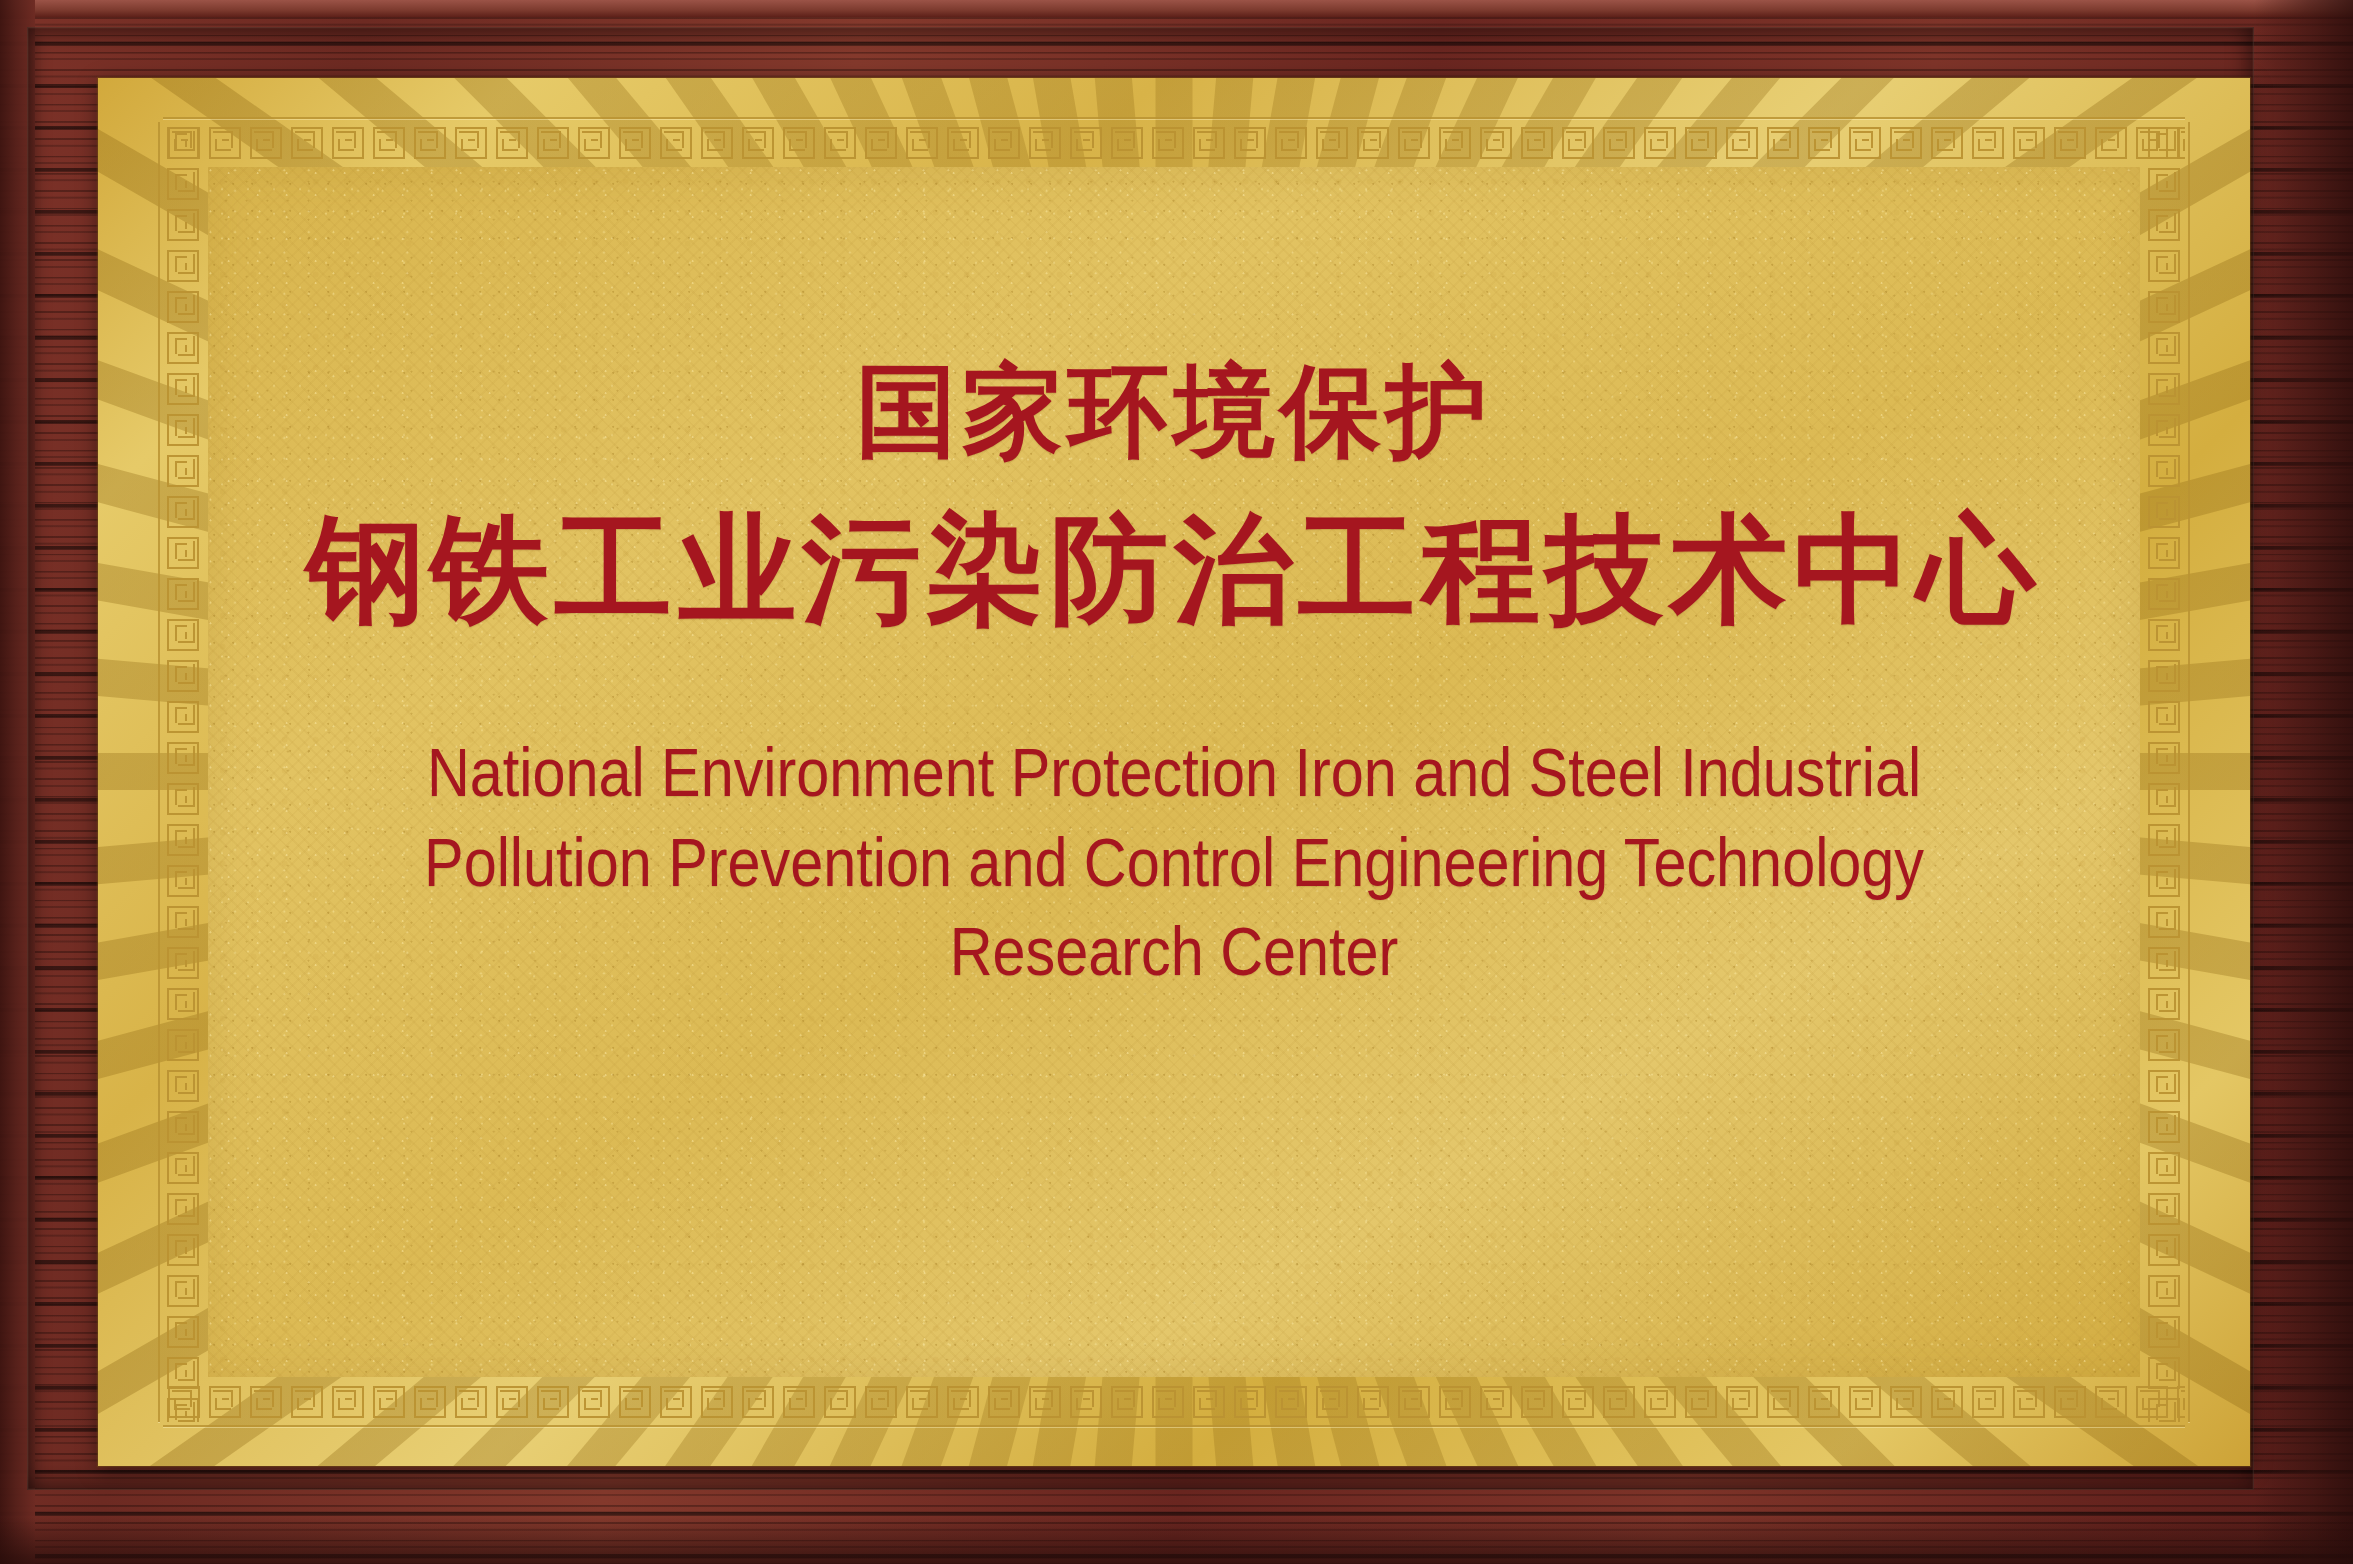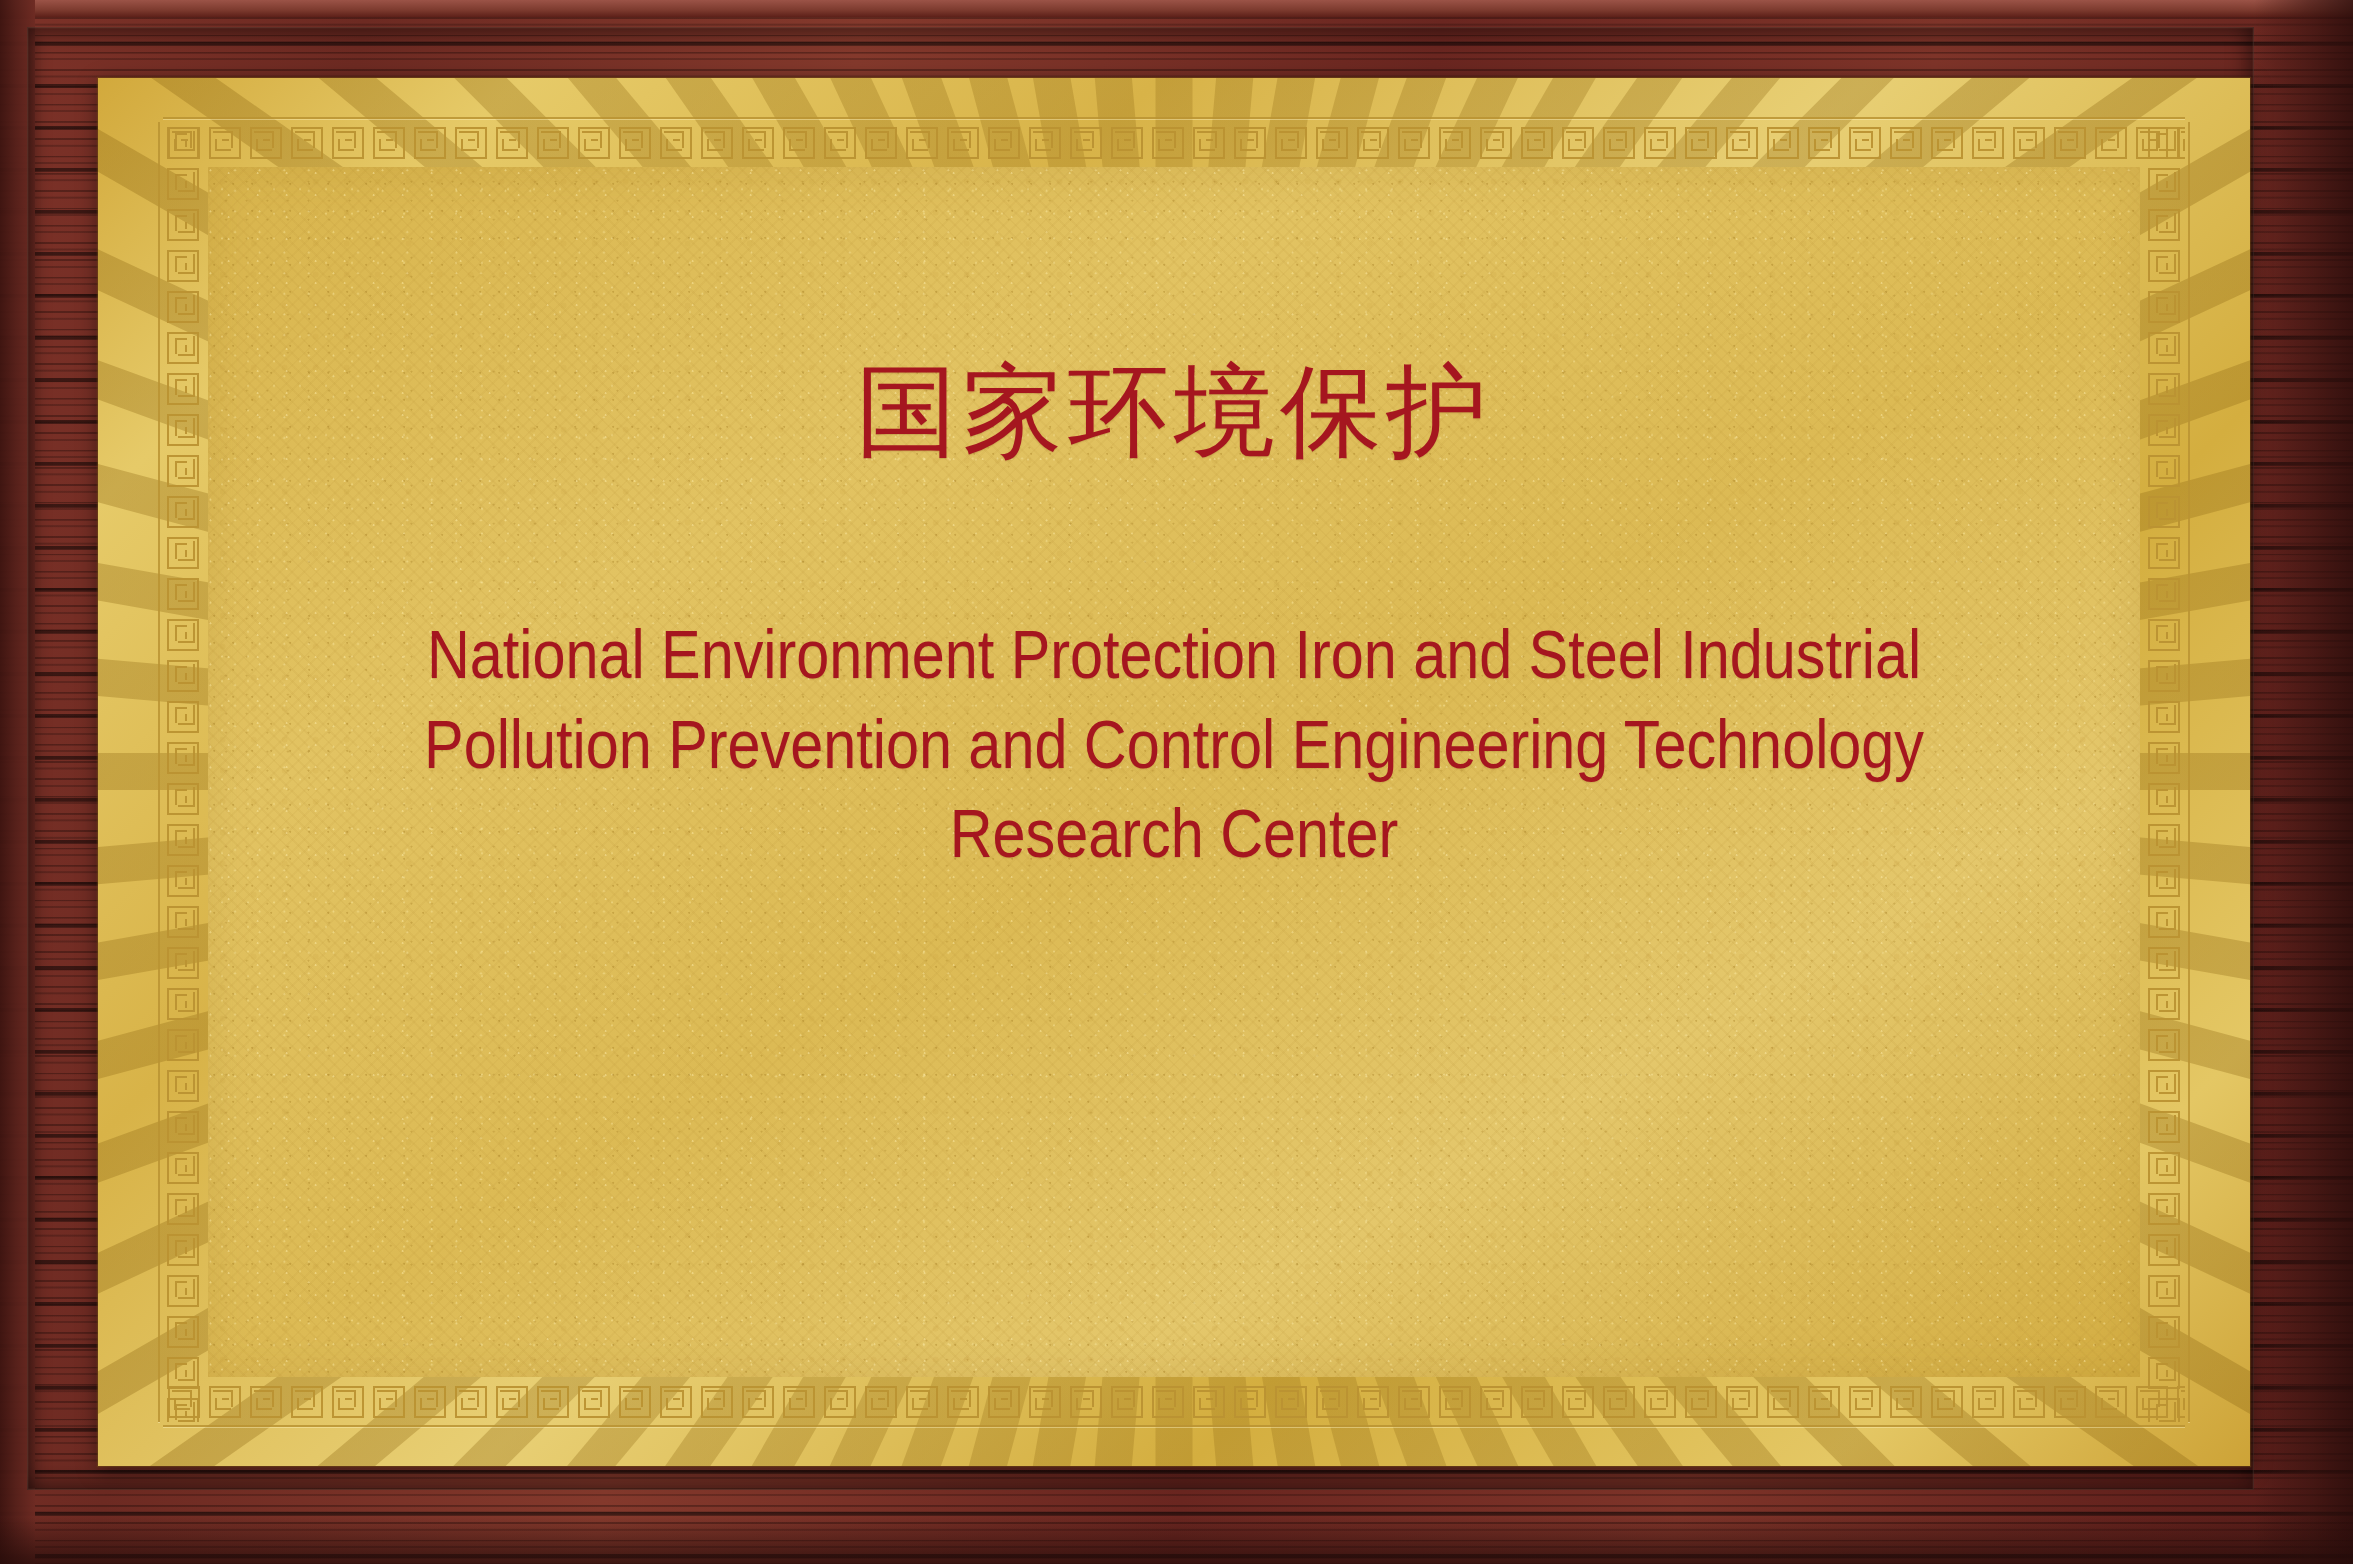--- a/index.html
+++ b/index.html
@@ -132,21 +132,21 @@
   }
 
   
   #text-block{
     position:absolute;left:0;right:0;top:0;bottom:0;
     display:flex;flex-direction:column;align-items:center;justify-content:flex-start;
     padding-top:283px;
   }
   .cn{
     color:#A5161F;
-    font-weight:normal;
+    font-weight:bold;
     letter-spacing:.05em;
     text-align:left;
     line-height:1;
     text-shadow:0 1.3px 1.3px rgba(120,70,20,.22);
   }
   .cn1{font-size:101px;margin-bottom:48px;}
   .cn2{font-size:118px;margin-bottom:0;}
   .en{
     color:#A5161F;
     font-size:69px;
@@ -437,20 +437,21 @@
           </div>
         </div>
     </div>
 
     <div id="field">
       <div class="field-speckle"></div>
     </div>
 
     <div id="text-block">
       <div class="cn cn1">国家环境保护</div>
+      <div class="cn cn2">钢铁工业污染防治工程技术中心</div>
       <div class="en">
         <div>National Environment Protection Iron and Steel Industrial</div>
         <div>Pollution Prevention and Control Engineering Technology</div>
         <div>Research Center</div>
       </div>
     </div>
 
   </div>
 </div>
 

